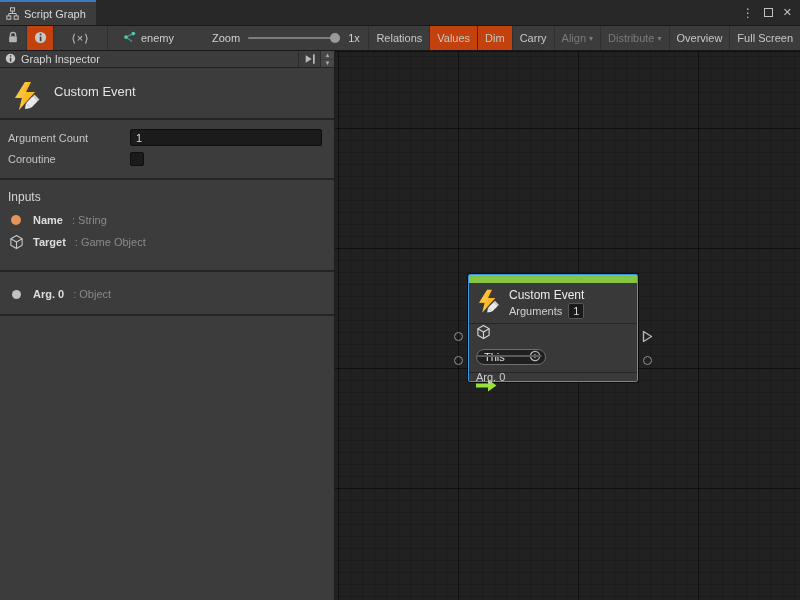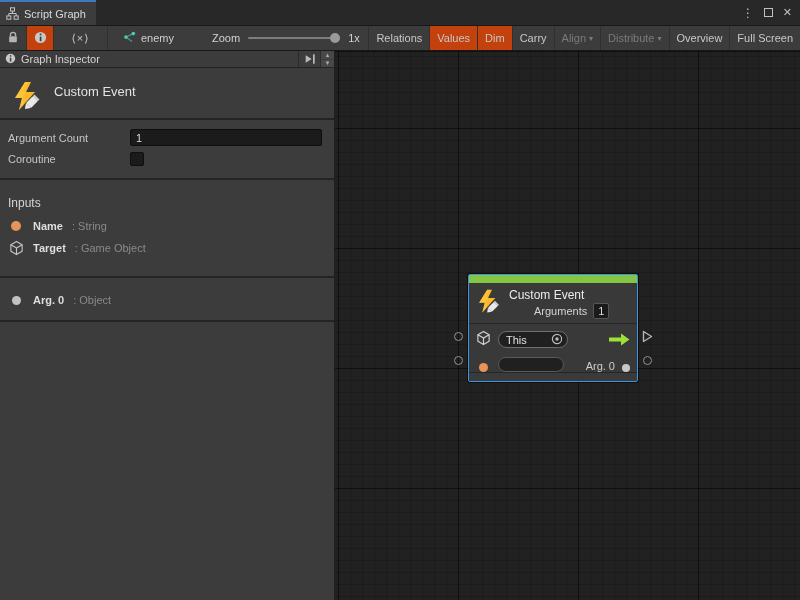--- a/index.html
+++ b/index.html
@@ -43,21 +43,21 @@
   .spinner span { flex:1; display:flex; align-items:center; justify-content:center; font-size:6px; color:#aaa; background:#484848; }
   .spinner span + span { border-top:1px solid #3c3c3c; }
   .unit-head { display:flex; gap:12px; padding:12px 0 0 10px; height:52px; border-bottom:2px solid #242424; }
   .unit-title { font-size:13px; color:#e2e2e2; padding-top:4px; }
   .settings { padding:9px 12px 12px 8px; border-bottom:2px solid #242424; }
   .set-row { display:flex; align-items:center; margin-bottom:6px; }
   .set-label { width:122px; color:#c6c6c6; }
   .text-field { flex:1; height:17px; background:#1b1b1b; border:1px solid #0e0e0e; border-radius:2px; color:#dadada; font-family:"Liberation Sans",sans-serif; font-size:11px; padding:0 5px; outline:none; }
   .checkbox { width:14px; height:14px; background:#1b1b1b; border:1px solid #0e0e0e; border-radius:2px; appearance:none; -webkit-appearance:none; }
   .ports-block { padding:8px 8px 12px 8px; border-bottom:2px solid #242424; }
-  .ports-title { font-size:12px; color:#d6d6d6; margin:8px 0 10px 0; }
+  .ports-title { font-size:12px; color:#d6d6d6; margin:2px 0 10px 0; }
   .port-row { display:flex; align-items:center; gap:9px; margin:8px 0; }
   .port-icon { width:16px; display:flex; justify-content:center; }
   .port-name { font-weight:bold; color:#dedede; }
   .port-type { color:#8a8a8a; }
   .insp-rest { flex:1; }
   .dot { border-radius:50%; display:inline-block; }
   
   .canvas {
     position:relative; flex:1; background-color:#212121;
     background-image:
@@ -67,24 +67,24 @@
       repeating-linear-gradient(to bottom, rgba(0,0,0,0.16) 0 1px, transparent 1px 12px);
     background-position: 3px 0, 0 77px, 3px 0, 0 5px;
   }
   
   .node-wrap { position:absolute; left:119px; top:223px; width:215px; height:118px; }
   .node { position:relative; margin-left:14px; width:170px; border:1px solid #3b97e3; border-radius:2px; background:#393939; box-shadow:0 0 0 1px rgba(0,0,0,0.55); }
   .node-colorbar { height:8px; border-radius:1px 1px 0 0; }
   .node-head { display:flex; gap:8px; padding:5px 6px; height:40px; }
   .node-head-text { display:flex; flex-direction:column; gap:1px; }
   .node-title { color:#ececec; font-size:12px; line-height:14px; }
-  .node-args { display:flex; align-items:center; gap:6px; color:#d2d2d2; font-size:11px; line-height:16px;margin-left:25px; }
+  .node-args { display:flex; align-items:center; gap:6px; color:#d2d2d2; font-size:11px; line-height:16px; }
   .mini-field { width:16px; height:16px; background:#1a1a1a; border:1px solid #565656; border-radius:2px; color:#dcdcdc; text-align:center; line-height:14px; }
   .node-div { height:1px; background:#262626; }
-  .node-row { display:flex; align-items:flex-end; height:24px; padding:0 7px; gap:7px; }
+  .node-row { display:flex; align-items:flex-start; height:24px; padding:0 7px; gap:7px;flex-direction:column; }
   .combo { width:70px; height:17px; background:#202020; border:1px solid #6e6e6e; border-radius:9px; display:flex; align-items:center; padding:0 4px 0 7px; color:#e0e0e0; }
   .combo .tgt { margin-left:auto; }
   .empty-field { width:66px; height:15px; background:#202020; border:1px solid #5a5a5a; border-radius:8px; }
   .row-spacer { flex:1; }
   .arg-label { color:#cdcdcd; }
   .node-footer { height:8px; background:#3a3a3a; border-radius:0 0 1px 1px; }
   .oport { position:absolute; }
   .oport.circle { width:9px; height:9px; border:1.5px solid #929292; border-radius:50%; background:transparent; }
 </style>
 </head>

